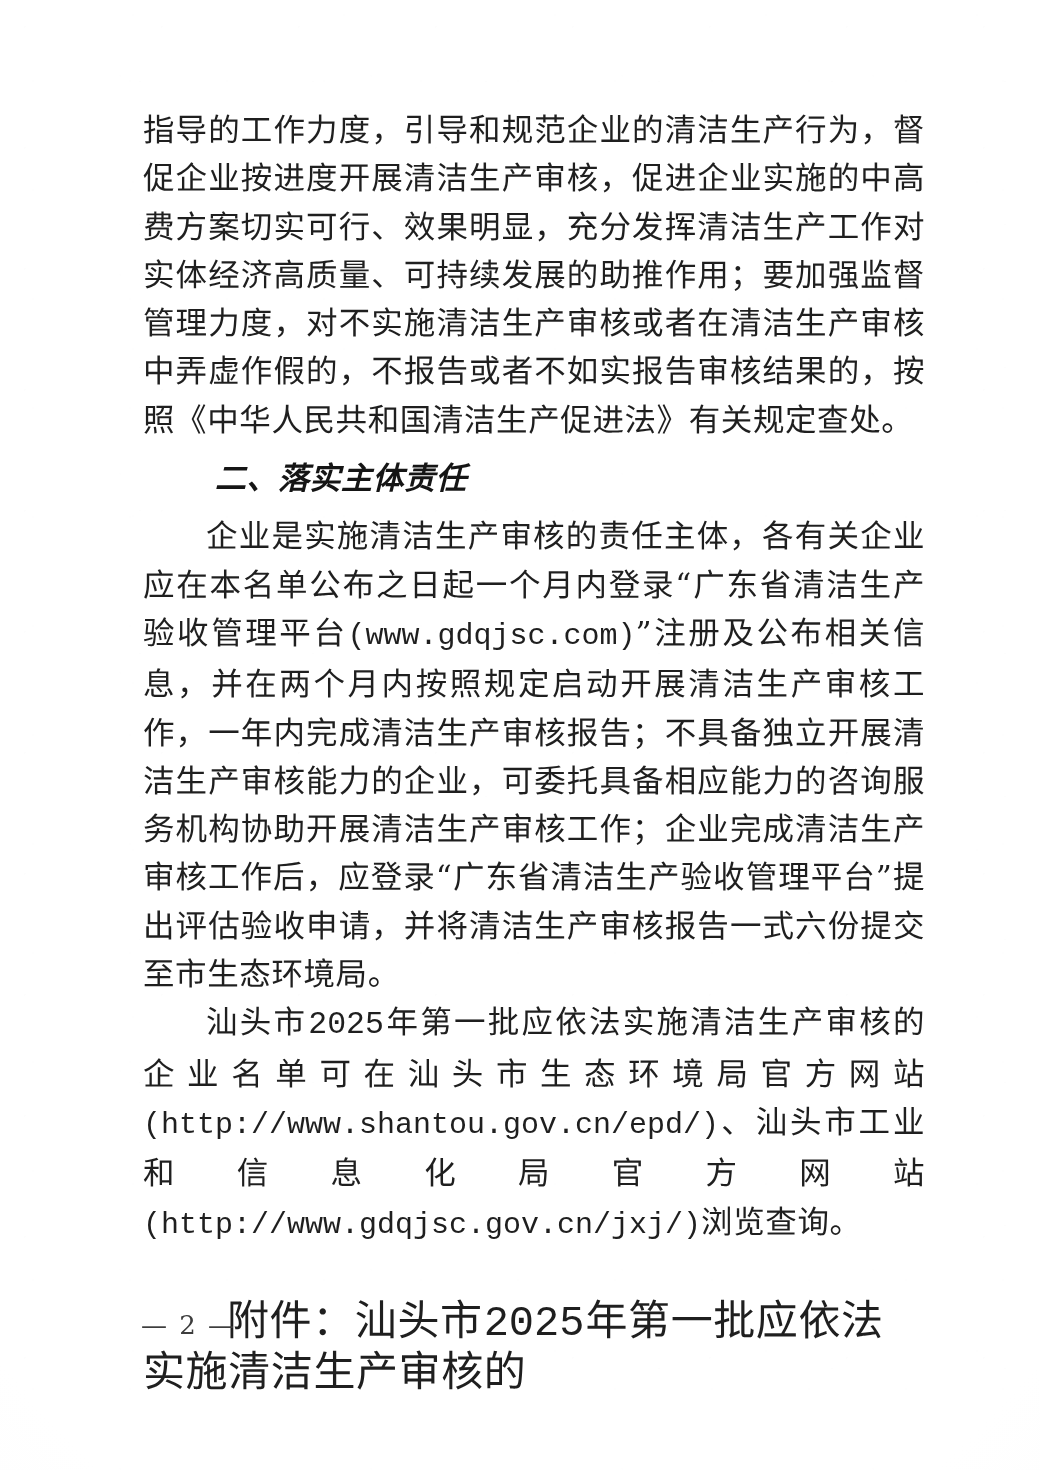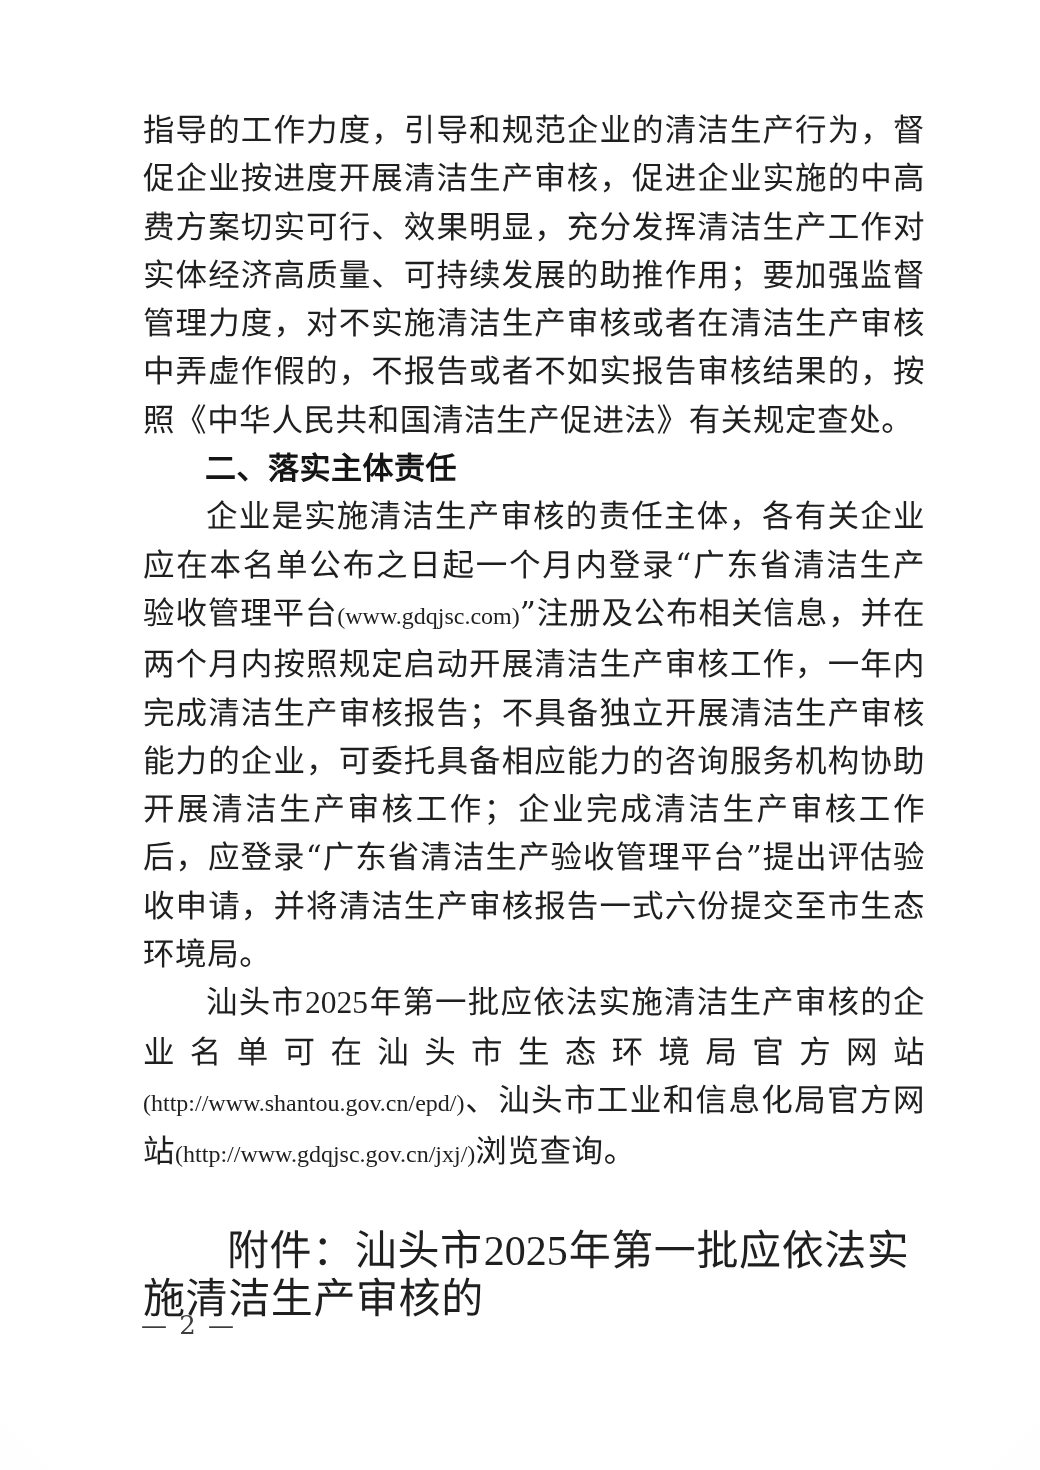--- a/index.html
+++ b/index.html
@@ -56,52 +56,53 @@
     font-weight: 400;
     font-family: "DejaVu Serif", "Liberation Serif", serif;
     -webkit-font-smoothing: antialiased;
   }
   .para.indent {
     text-indent: 2em;
   }
 
   
   .section-heading {
-    margin: 0;
+    margin: 10px;
     font-size: 31px;
     line-height: 48.3px;
     font-weight: 700;
     color: #111111;
     text-indent: 2em;
     letter-spacing: 0.5px;
     font-family: "DejaVu Sans", "Liberation Sans", sans-serif;
+    font-style: italic;
   }
 
   .spacer-line {
     height: 48.3px;
   }
 
   .attachment-line {
     margin: 0;
     font-size: 42px;
     line-height: 48.3px;
     color: #1c1c1c;
     text-indent: 2em;
     letter-spacing: 0.6px;
     font-family: "DejaVu Serif", "Liberation Serif", serif;
   }
 
   
   .latin {
-    font-family: Liberation Serif, serif;
+    font-family: Liberation Mono, monospace;
     letter-spacing: 0;
-    font-size: 24px;
+    font-size: 30px;
   }
   .num {
-    font-family: Liberation Serif, serif;
+    font-family: Liberation Mono, monospace;
     letter-spacing: 0;
     padding: 0 1px;
   }
 
   .page-number {
     position: absolute;
     left: 141px;
     top: 1308px;
     font-size: 26px;
     line-height: 34px;

